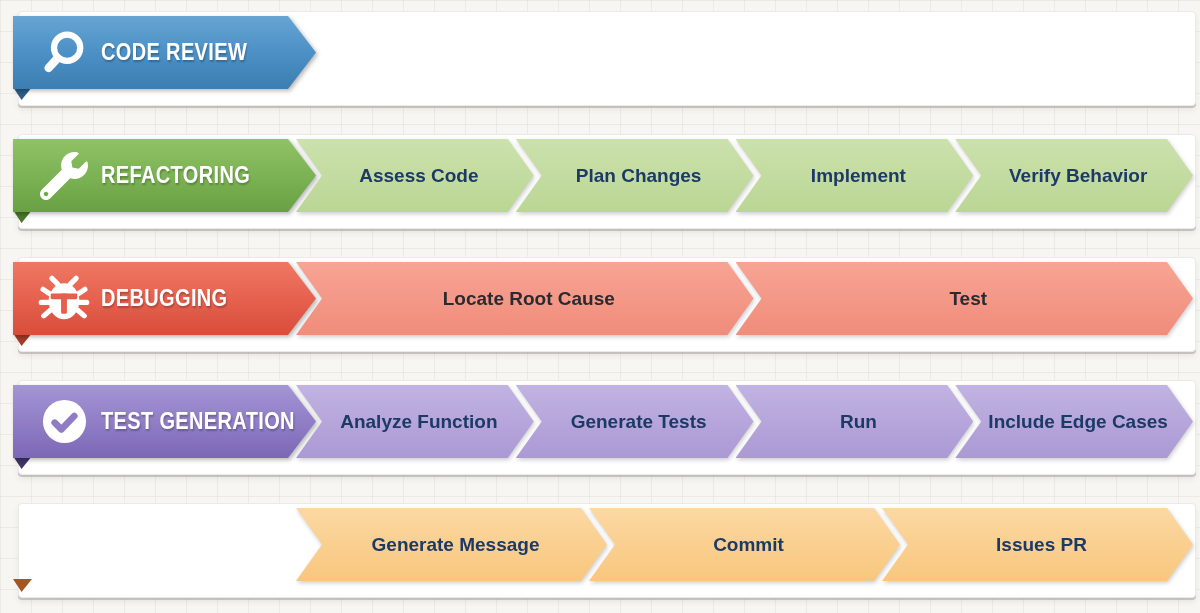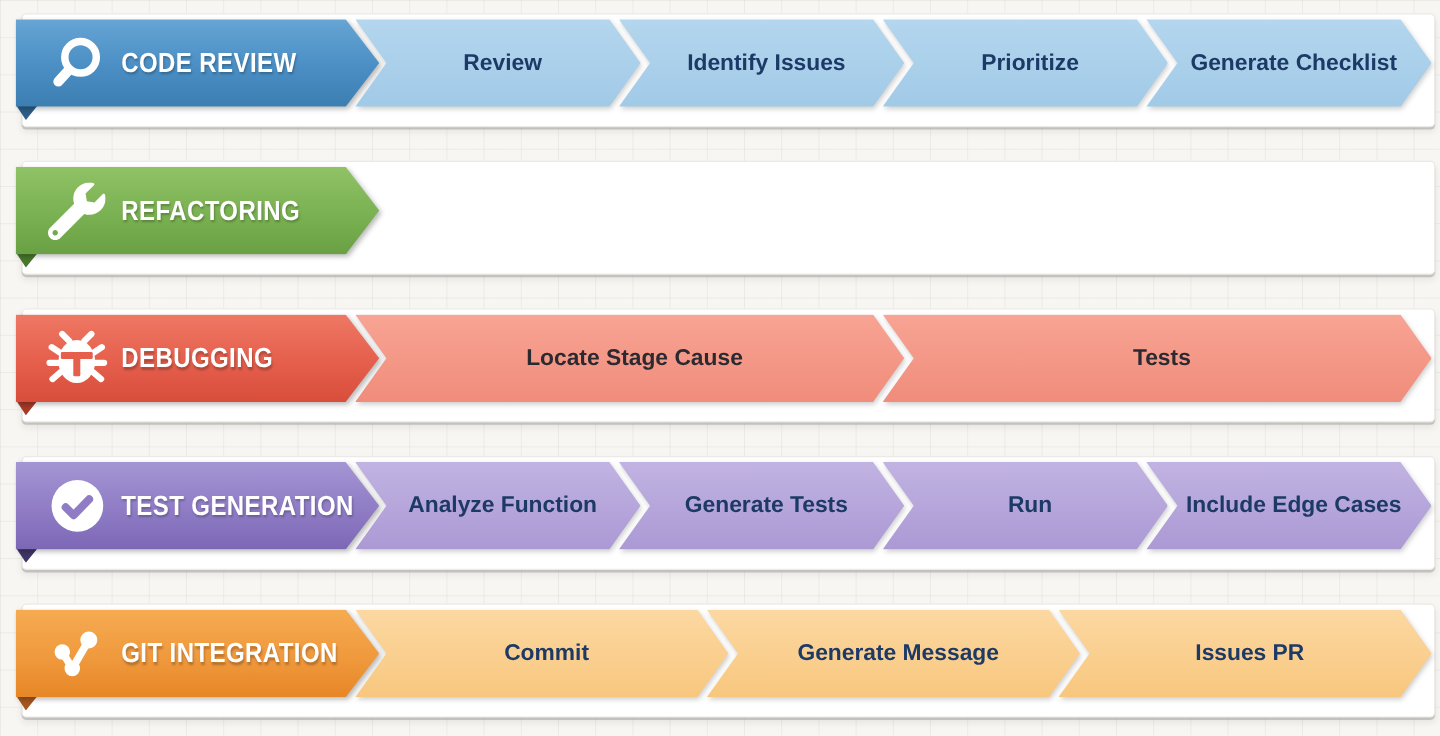--- a/index.html
+++ b/index.html
@@ -80,56 +80,56 @@
     <div class="ribbon-inner">
       <span class="ribbon-icon">
         <svg width="50" height="54" viewBox="0 0 24 24">
           <circle cx="13.5" cy="9.5" r="6.3" fill="none" class="w-stroke" stroke-width="3"></circle>
           <line x1="8.6" y1="14.8" x2="4.6" y2="19.2" class="w-stroke" stroke-width="4" stroke-linecap="round"></line>
         </svg>
       </span>
       <span class="ribbon-title">CODE REVIEW</span>
     </div>
   </div>
-  <div class="steps">
-    <div class="step">
-        <div class="step-inner">
-          <span class="step-label">Review</span>
-        </div>
-      </div>
-    <div class="step">
-        <div class="step-inner">
-          <span class="step-label">Identify Issues</span>
-        </div>
-      </div>
-    <div class="step">
-        <div class="step-inner">
-          <span class="step-label">Prioritize</span>
-        </div>
-      </div>
-    <div class="step">
-        <div class="step-inner">
-          <span class="step-label">Generate Checklist</span>
-        </div>
-      </div>
-  </div>
 </div>
 
 <div class="row" style="--header-top: #90c266; --header-mid: #7ab152; --header-bottom: #68a043; --fold: #48762b; --step-top: #cce1ad; --step-bottom: #bad694; --step-text: #1d3a66;">
   <div class="plate"></div>
   <div class="fold"></div>
   <div class="ribbon">
     <div class="ribbon-inner">
       <span class="ribbon-icon">
         <svg width="48" height="48" viewBox="0 0 512 512">
           <path class="w-fill" d="M507.73 109.1c-2.24-9.03-13.54-12.09-20.12-5.51l-74.36 74.36-67.88-11.31-11.31-67.88 74.36-74.36c6.62-6.62 3.43-17.9-5.66-20.16-47.38-11.74-99.55.91-136.58 37.93-39.64 39.64-50.55 97.1-34.05 147.2L18.74 402.76c-24.99 24.99-24.99 65.51 0 90.5 24.99 24.99 65.51 24.99 90.5 0l213.21-213.21c50.12 16.71 107.47 5.68 147.37-34.22 37.07-37.07 49.7-89.32 37.91-136.73zM64 472c-13.25 0-24-10.75-24-24 0-13.26 10.75-24 24-24s24 10.74 24 24c0 13.25-10.75 24-24 24z"></path>
         </svg>
       </span>
       <span class="ribbon-title">REFACTORING</span>
     </div>
+  </div>
+  <div class="steps">
+    <div class="step">
+        <div class="step-inner">
+          <span class="step-label">Assess Code</span>
+        </div>
+      </div>
+    <div class="step">
+        <div class="step-inner">
+          <span class="step-label">Plan Changes</span>
+        </div>
+      </div>
+    <div class="step">
+        <div class="step-inner">
+          <span class="step-label">Implement</span>
+        </div>
+      </div>
+    <div class="step">
+        <div class="step-inner">
+          <span class="step-label">Verify Behavior</span>
+        </div>
+      </div>
   </div>
 </div>
 
 <div class="row" style="--header-top: #ee7864; --header-mid: #e55f4c; --header-bottom: #d84e3b; --fold: #a63a27; --step-top: #f8a494; --step-bottom: #f08c7b; --step-text: #2b2a31;">
   <div class="plate"></div>
   <div class="fold"></div>
   <div class="ribbon">
     <div class="ribbon-inner">
       <span class="ribbon-icon">
         <svg width="54" height="56" viewBox="0 0 24 24">
@@ -147,26 +147,26 @@
           <rect x="6.1" y="9.5" width="11.8" height="2.6" rx="0.5" class="cut-fill"></rect>
           <rect x="10.7" y="9.5" width="2.6" height="9" rx="0.5" class="cut-fill"></rect>
         </svg>
       </span>
       <span class="ribbon-title">DEBUGGING</span>
     </div>
   </div>
   <div class="steps">
     <div class="step">
         <div class="step-inner">
-          <span class="step-label">Locate Stage Cause</span>
-        </div>
-      </div>
-    <div class="step">
-        <div class="step-inner">
-          <span class="step-label">Tests</span>
+          <span class="step-label">Locate Root Cause</span>
+        </div>
+      </div>
+    <div class="step">
+        <div class="step-inner">
+          <span class="step-label">Test</span>
         </div>
       </div>
   </div>
 </div>
 
 <div class="row" style="--header-top: #a495d4; --header-mid: #8f7cc5; --header-bottom: #7b67b5; --fold: #3f3566; --step-top: #c1b3e2; --step-bottom: #ab99d4; --step-text: #1d3a66;">
   <div class="plate"></div>
   <div class="fold"></div>
   <div class="ribbon">
     <div class="ribbon-inner">
@@ -199,46 +199,30 @@
         <div class="step-inner">
           <span class="step-label">Include Edge Cases</span>
         </div>
       </div>
   </div>
 </div>
 
 <div class="row" style="--header-top: #f6ab52; --header-mid: #f0993d; --header-bottom: #e68727; --fold: #a5561f; --step-top: #fcd8a2; --step-bottom: #f8c77e; --step-text: #1d3a66;">
   <div class="plate"></div>
   <div class="fold"></div>
-  <div class="ribbon">
-    <div class="ribbon-inner">
-      <span class="ribbon-icon">
-        <svg width="50" height="52" viewBox="0 0 24 24">
-          <g class="w-stroke" stroke-width="3" stroke-linecap="round" fill="none">
-            <path d="M6.2 11.2 L10.2 17.8"></path>
-            <path d="M10.2 17.8 L16.8 6.4"></path>
-          </g>
-          <circle cx="6.2" cy="11.2" r="3.1" class="w-fill"></circle>
-          <circle cx="10.2" cy="17.8" r="3.1" class="w-fill"></circle>
-          <circle cx="16.8" cy="6.4" r="3.4" class="w-fill"></circle>
-        </svg>
-      </span>
-      <span class="ribbon-title">GIT INTEGRATION</span>
-    </div>
-  </div>
-  <div class="steps">
+  <div class="steps">
+    <div class="step">
+        <div class="step-inner">
+          <span class="step-label">Generate Message</span>
+        </div>
+      </div>
     <div class="step">
         <div class="step-inner">
           <span class="step-label">Commit</span>
         </div>
       </div>
     <div class="step">
         <div class="step-inner">
-          <span class="step-label">Generate Message</span>
-        </div>
-      </div>
-    <div class="step">
-        <div class="step-inner">
           <span class="step-label">Issues PR</span>
         </div>
       </div>
   </div>
 </div>
 
 </body></html>

